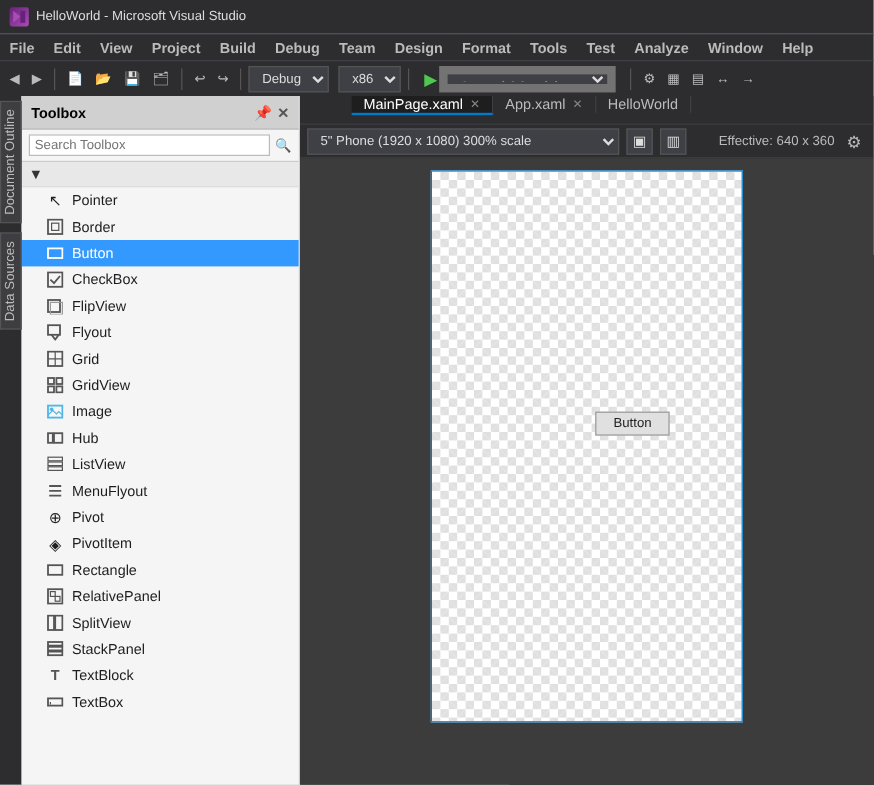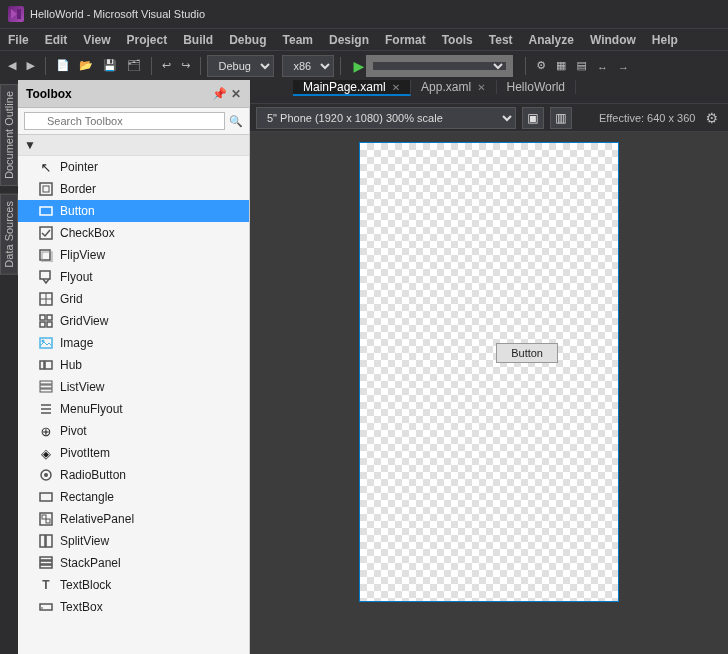--- a/index.html
+++ b/index.html
@@ -124,21 +124,21 @@
       display: flex;
       align-items: center;
       padding: 4px 6px;
       border-bottom: 1px solid #ccc;
       gap: 4px;
     }
     .toolbox-search input {
       flex: 1;
       border: 1px solid #bbb;
       background: #fff;
-      padding: 2px 22px;
+      padding: 2px 4px;
       font-size: 11px;
       outline: none;
     }
     .toolbox-search .search-icon { color: #777; font-size: 11px; }
     .toolbox-category {
       padding: 3px 6px;
       font-size: 12px;
       font-weight: bold;
       color: #333;
       background: #e8e8e8;
@@ -451,29 +451,20 @@
         <span class="item-icon">⊕</span>
         <span>Pivot</span>
       </div>
       <div class="toolbox-item">
         <span class="item-icon">◈</span>
         <span>PivotItem</span>
       </div>
       <div class="toolbox-item">
         <span class="item-icon">
             <svg width="14" height="14">
-              <circle cx="7" cy="7" r="5" fill="none" stroke="#555" stroke-width="1.5"></circle>
-              <circle cx="7" cy="7" r="2" fill="#555"></circle>
-            </svg>
-          </span>
-        <span>RadioButton</span>
-      </div>
-      <div class="toolbox-item">
-        <span class="item-icon">
-            <svg width="14" height="14">
               <rect x="1" y="3" width="12" height="8" fill="none" stroke="#555" stroke-width="1.5"></rect>
             </svg>
           </span>
         <span>Rectangle</span>
       </div>
       <div class="toolbox-item">
         <span class="item-icon">
             <svg width="14" height="14">
               <rect x="1" y="1" width="12" height="12" fill="none" stroke="#555" stroke-width="1.5"></rect>
               <rect x="3" y="3" width="4" height="4" fill="none" stroke="#555" stroke-width="1"></rect>

